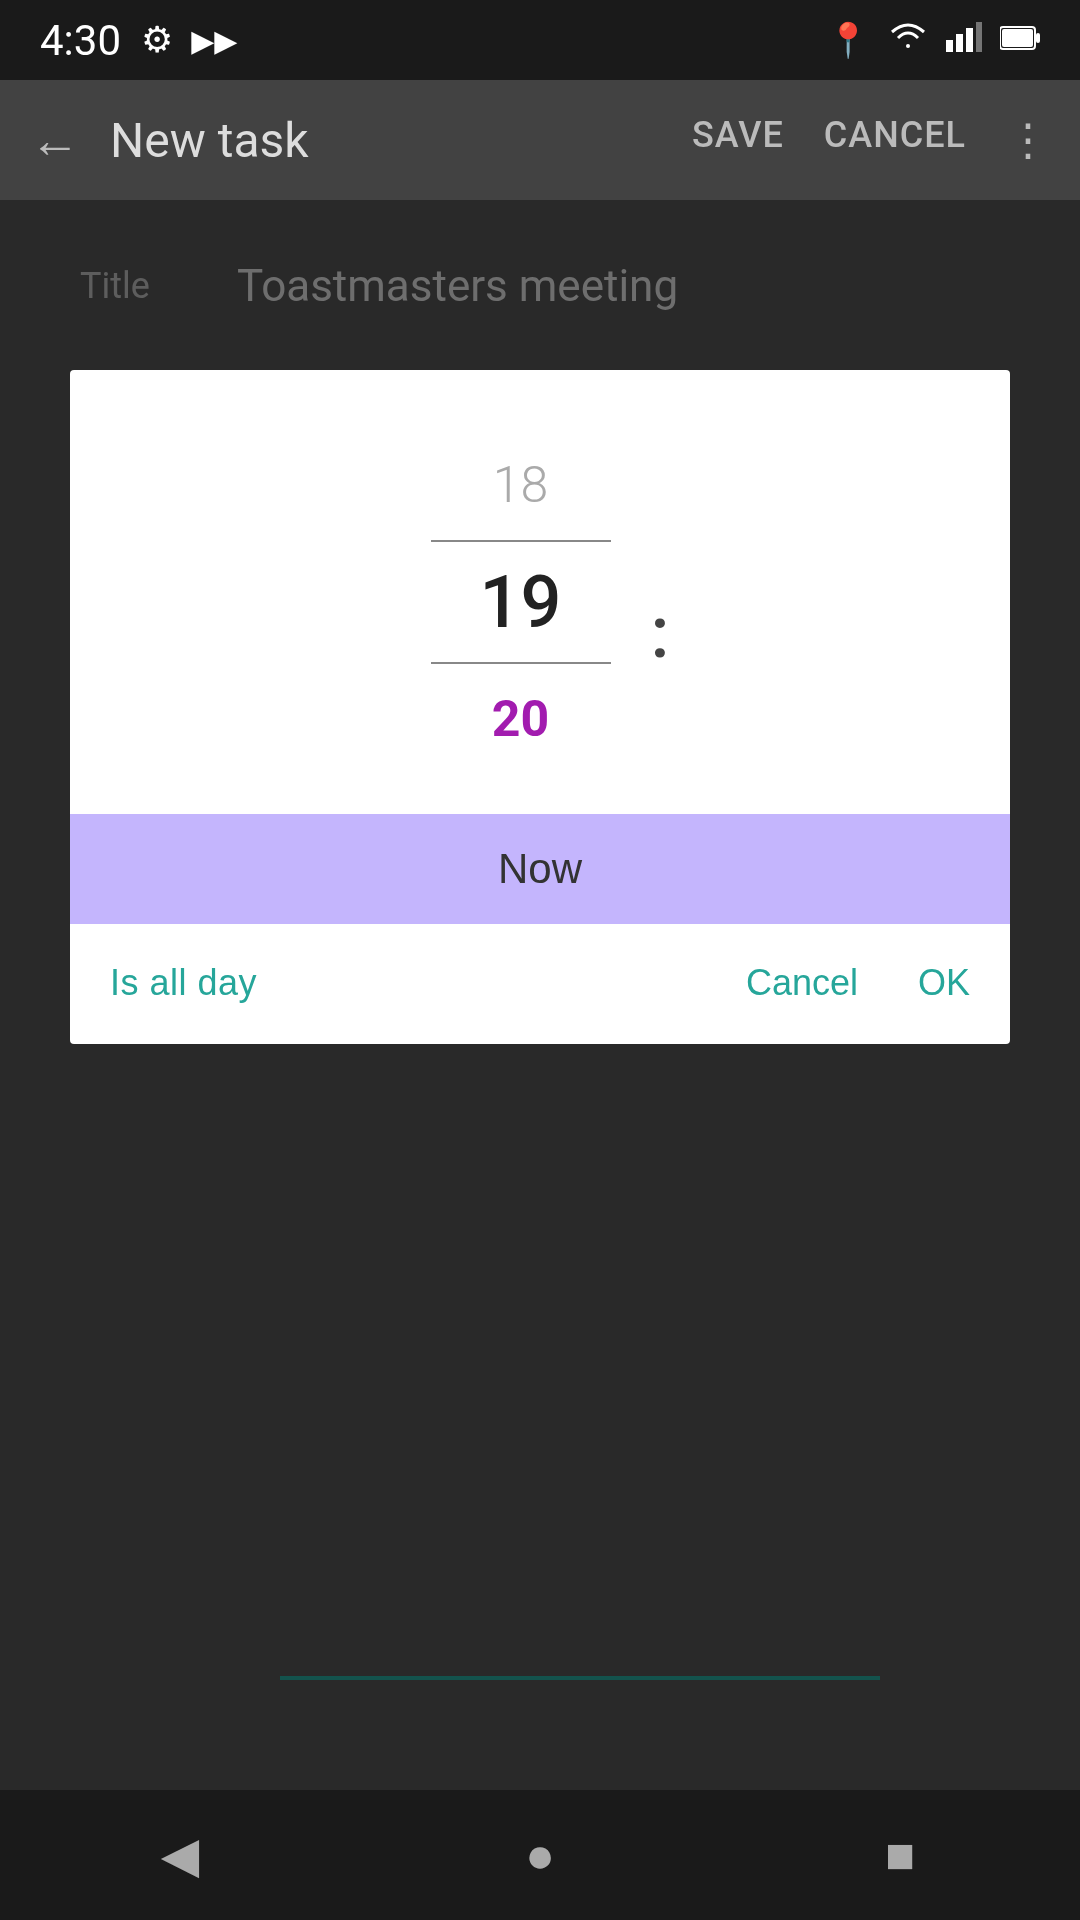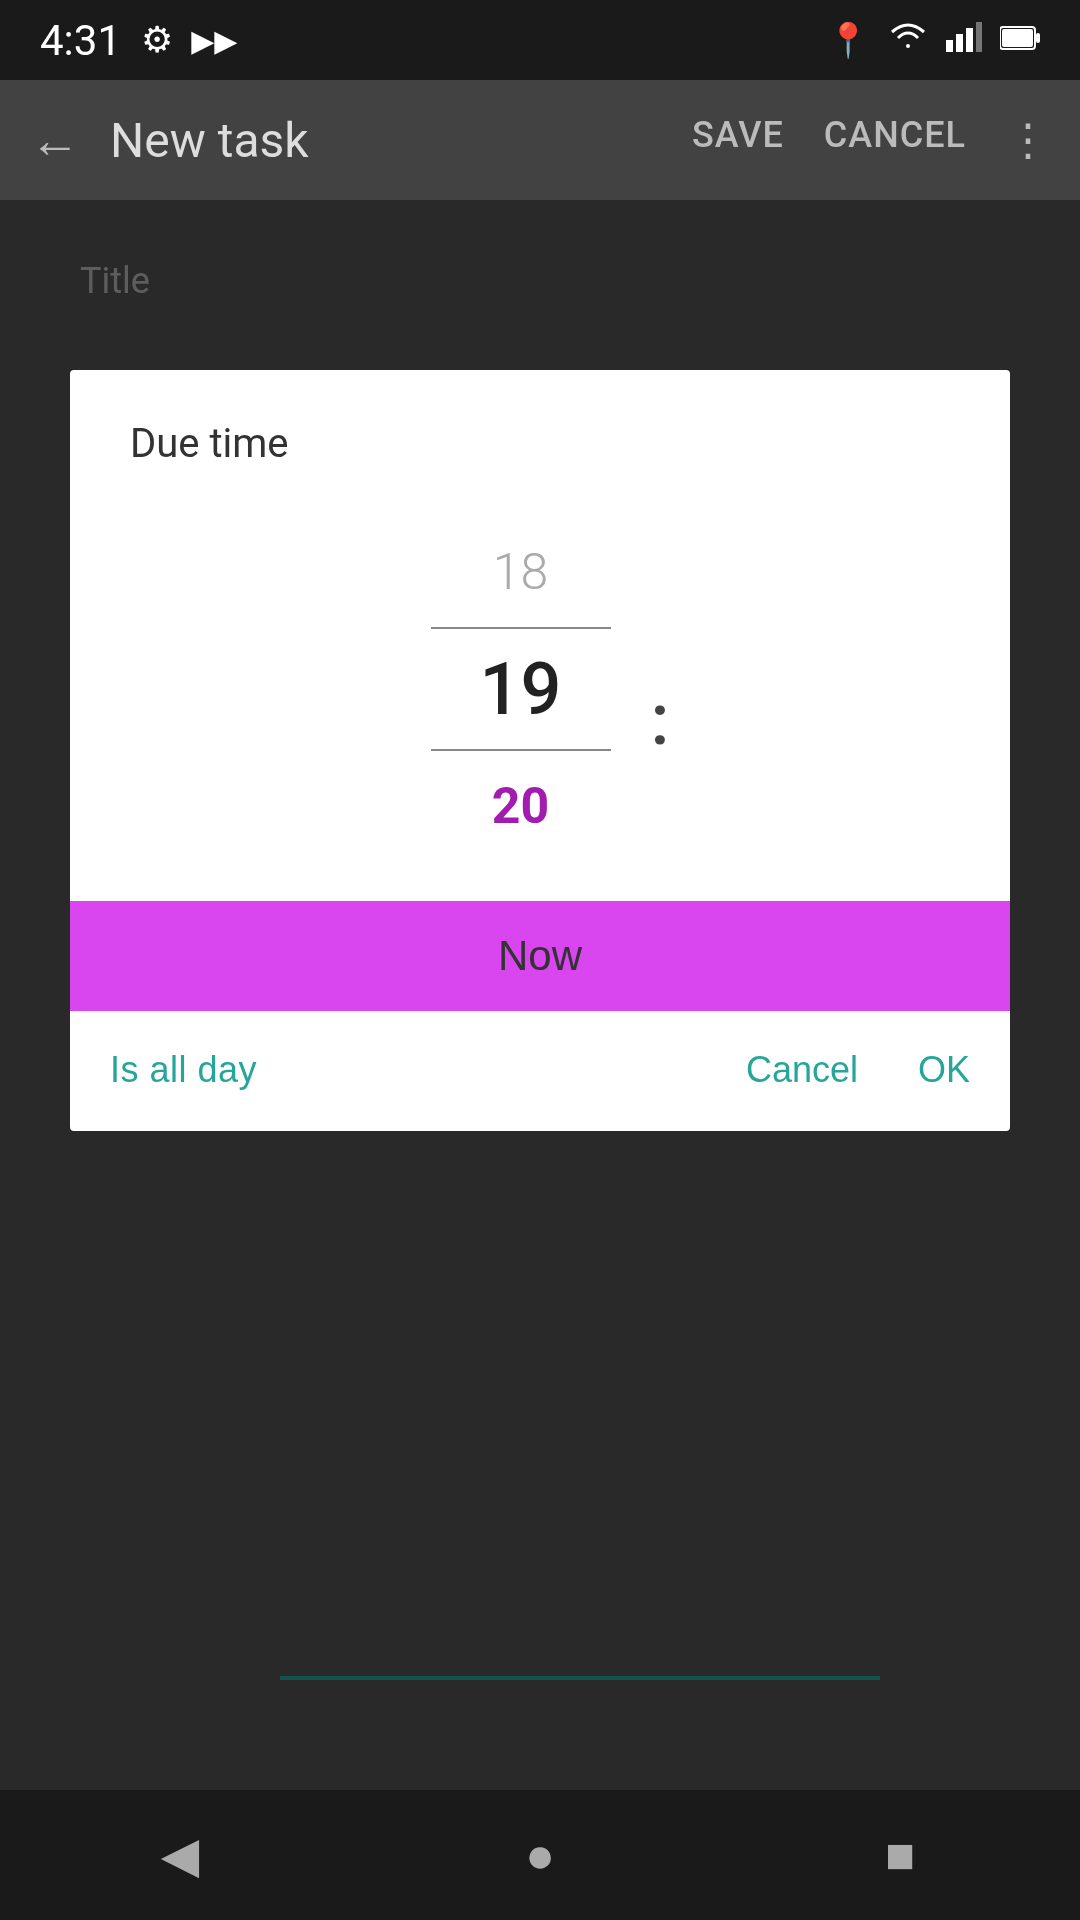--- a/index.html
+++ b/index.html
@@ -271,21 +271,21 @@
       font-weight: 500;
       color: #444;
       margin: 0 10px;
       padding-top: 60px;
     }
 
     
     .now-button {
       width: 100%;
       height: 110px;
-      background: #d946ef;
+      background: #c4b5fd;
       border: none;
       font-size: 42px;
       font-weight: 400;
       color: #333;
       cursor: pointer;
       display: flex;
       align-items: center;
       justify-content: center;
       margin-top: 10px;
     }
@@ -354,21 +354,21 @@
       justify-content: center;
       width: 100px;
       height: 100px;
     }
   </style>
 </head>
 <body>
 
 <div class="status-bar">
   <div class="status-left">
-    <span class="status-time">4:31</span>
+    <span class="status-time">4:30</span>
     <div class="status-icons">
 
       <span class="status-icon">⚙</span>
 
       <span class="status-icon" style="font-size:30px;">▶▶</span>
     </div>
   </div>
   <div class="status-right">
 
     <span class="status-icon" style="font-size:34px;">📍</span>
@@ -407,32 +407,32 @@
     <span class="app-bar-action">SAVE</span>
     <span class="app-bar-action">CANCEL</span>
     <span class="app-bar-dots">⋮</span>
   </div>
 </div>
 
 <div class="bg-content"></div>
 <div class="bg-text-area">
   <div class="bg-field">
     <span class="bg-label">Title</span>
+    <span class="bg-value">Toastmasters meeting</span>
   </div>
 </div>
 
 <div class="bg-notes-area">
   <div class="bg-notes-underline"></div>
 </div>
 
 <div class="overlay"></div>
 
 <div class="dialog">
   <div class="dialog-content">
-    <div class="dialog-title">Due time</div>
 
     <div class="time-picker">
 
       <div class="time-column">
         <div class="time-value-above">18</div>
         <div class="time-separator-top"></div>
         <div class="time-value-current">19</div>
         <div class="time-separator-bottom"></div>
         <div class="time-value-below">20</div>
       </div>

